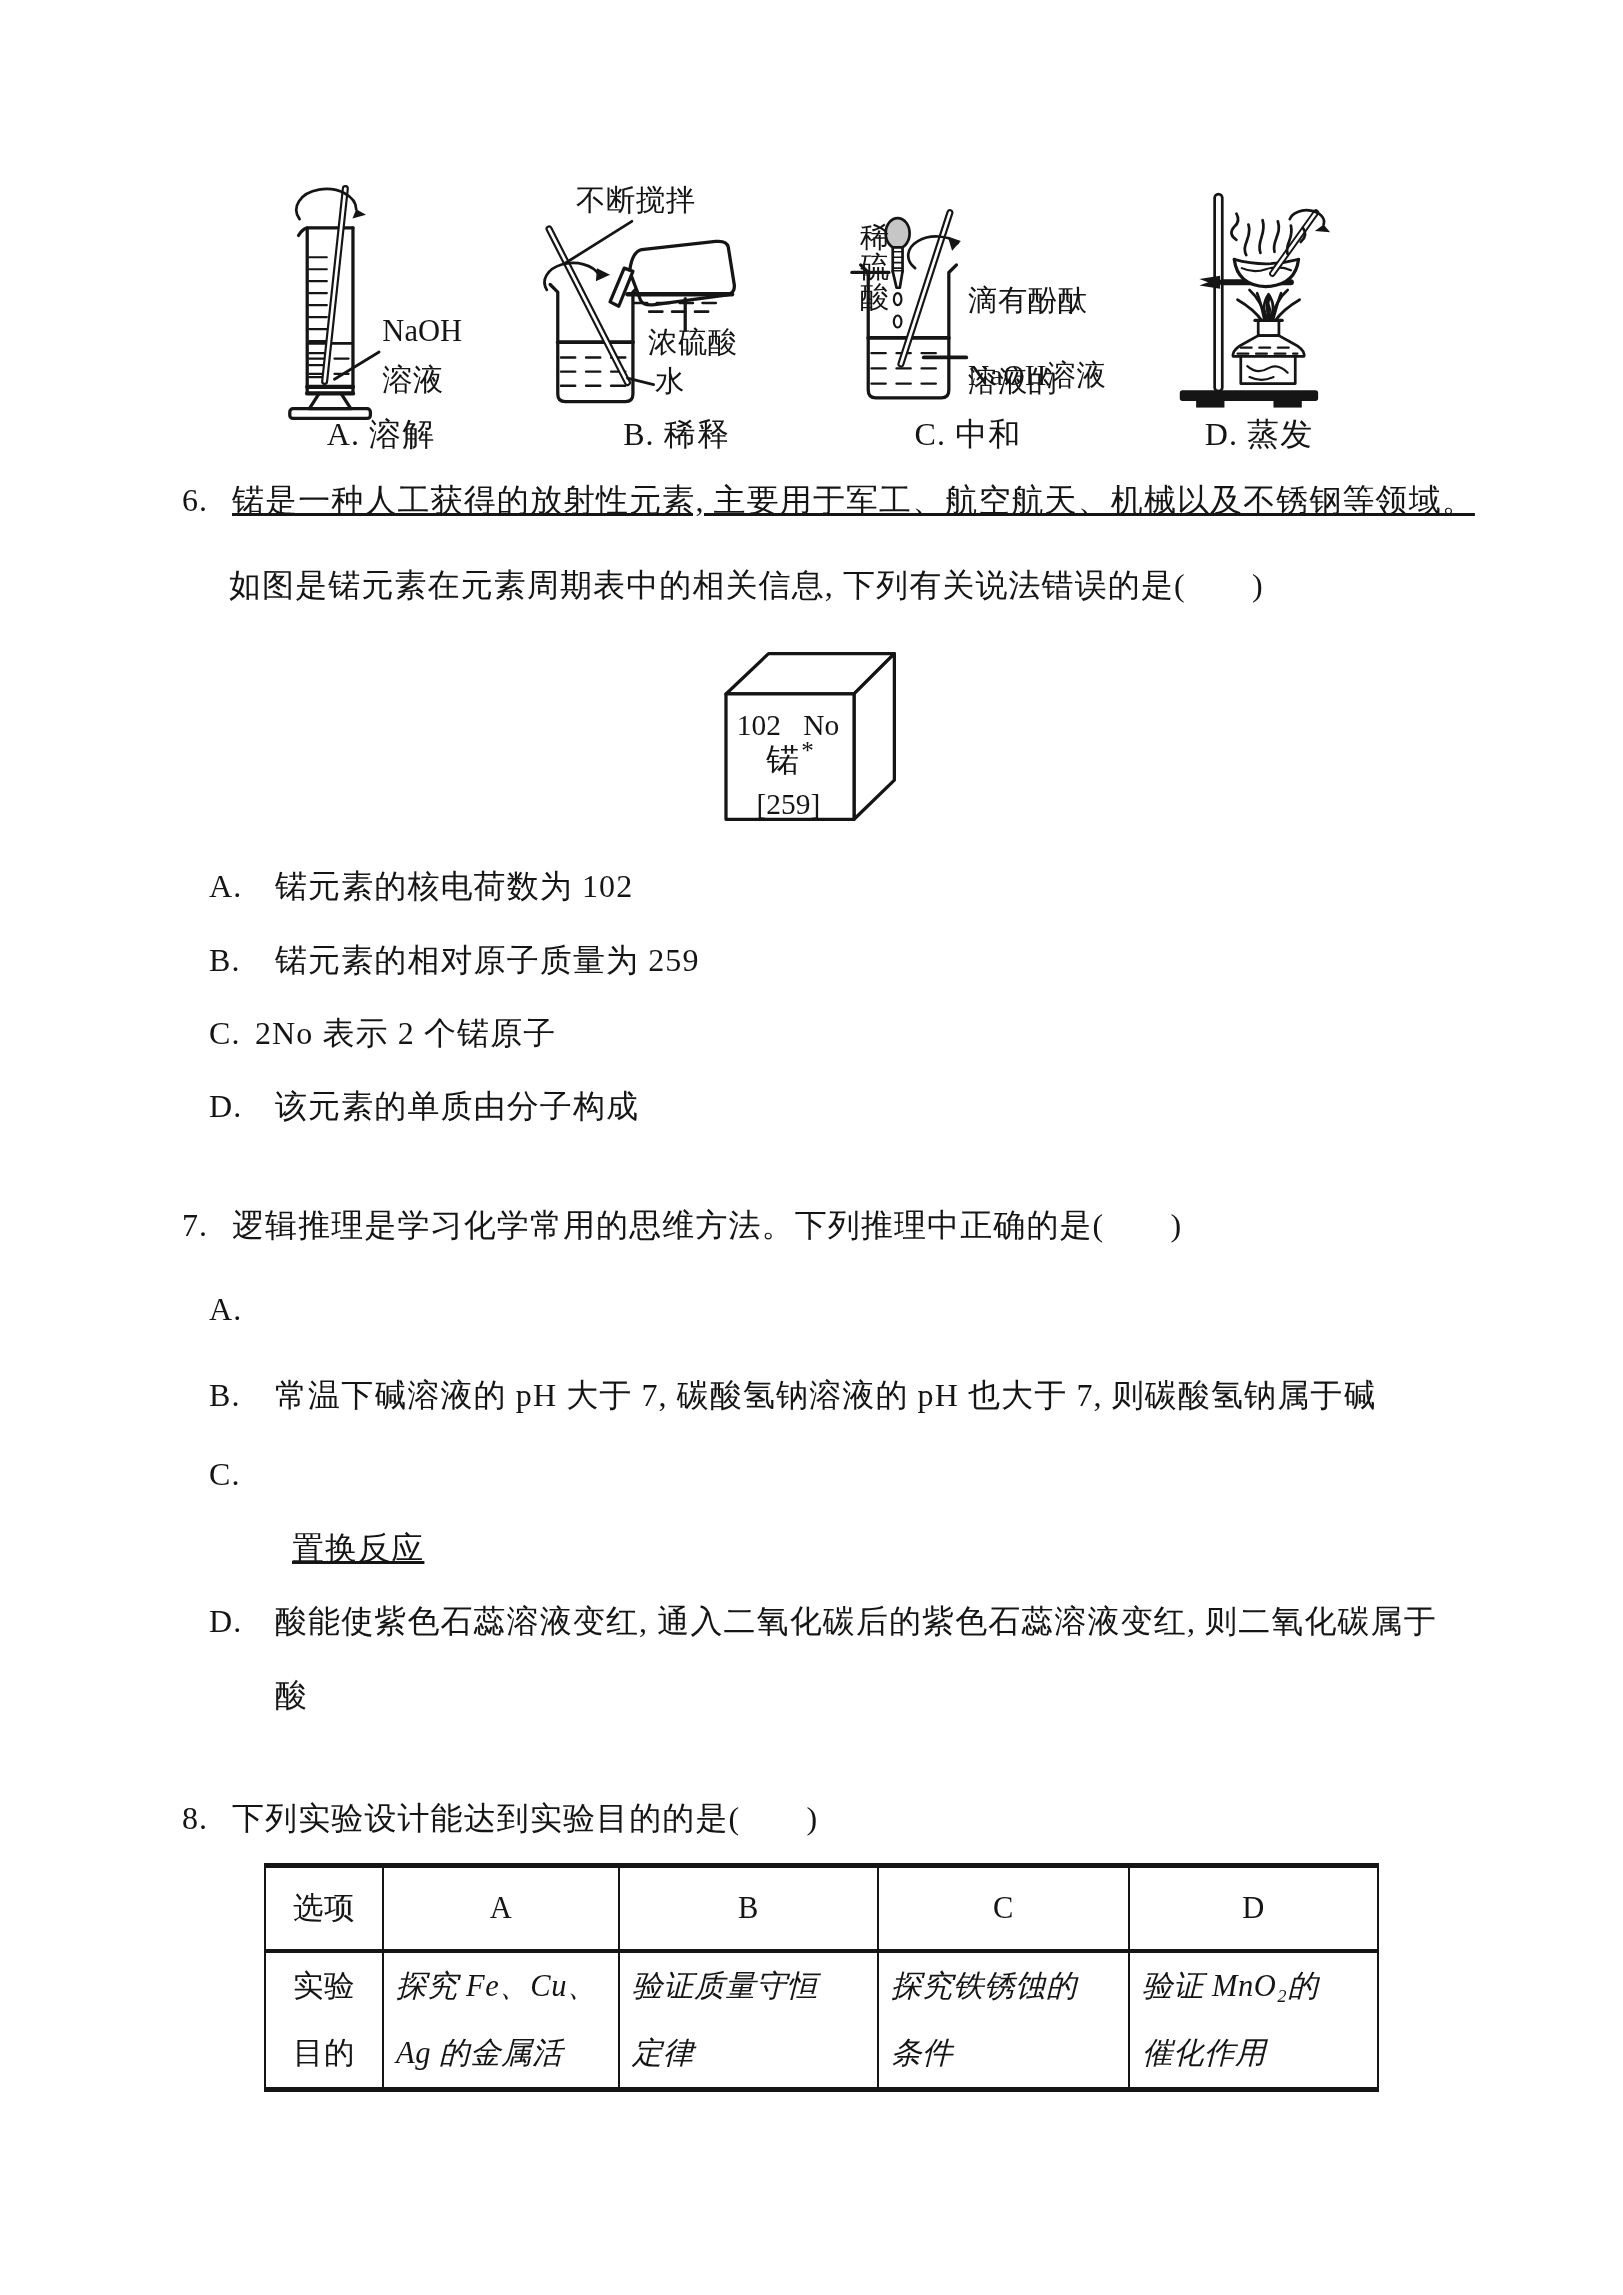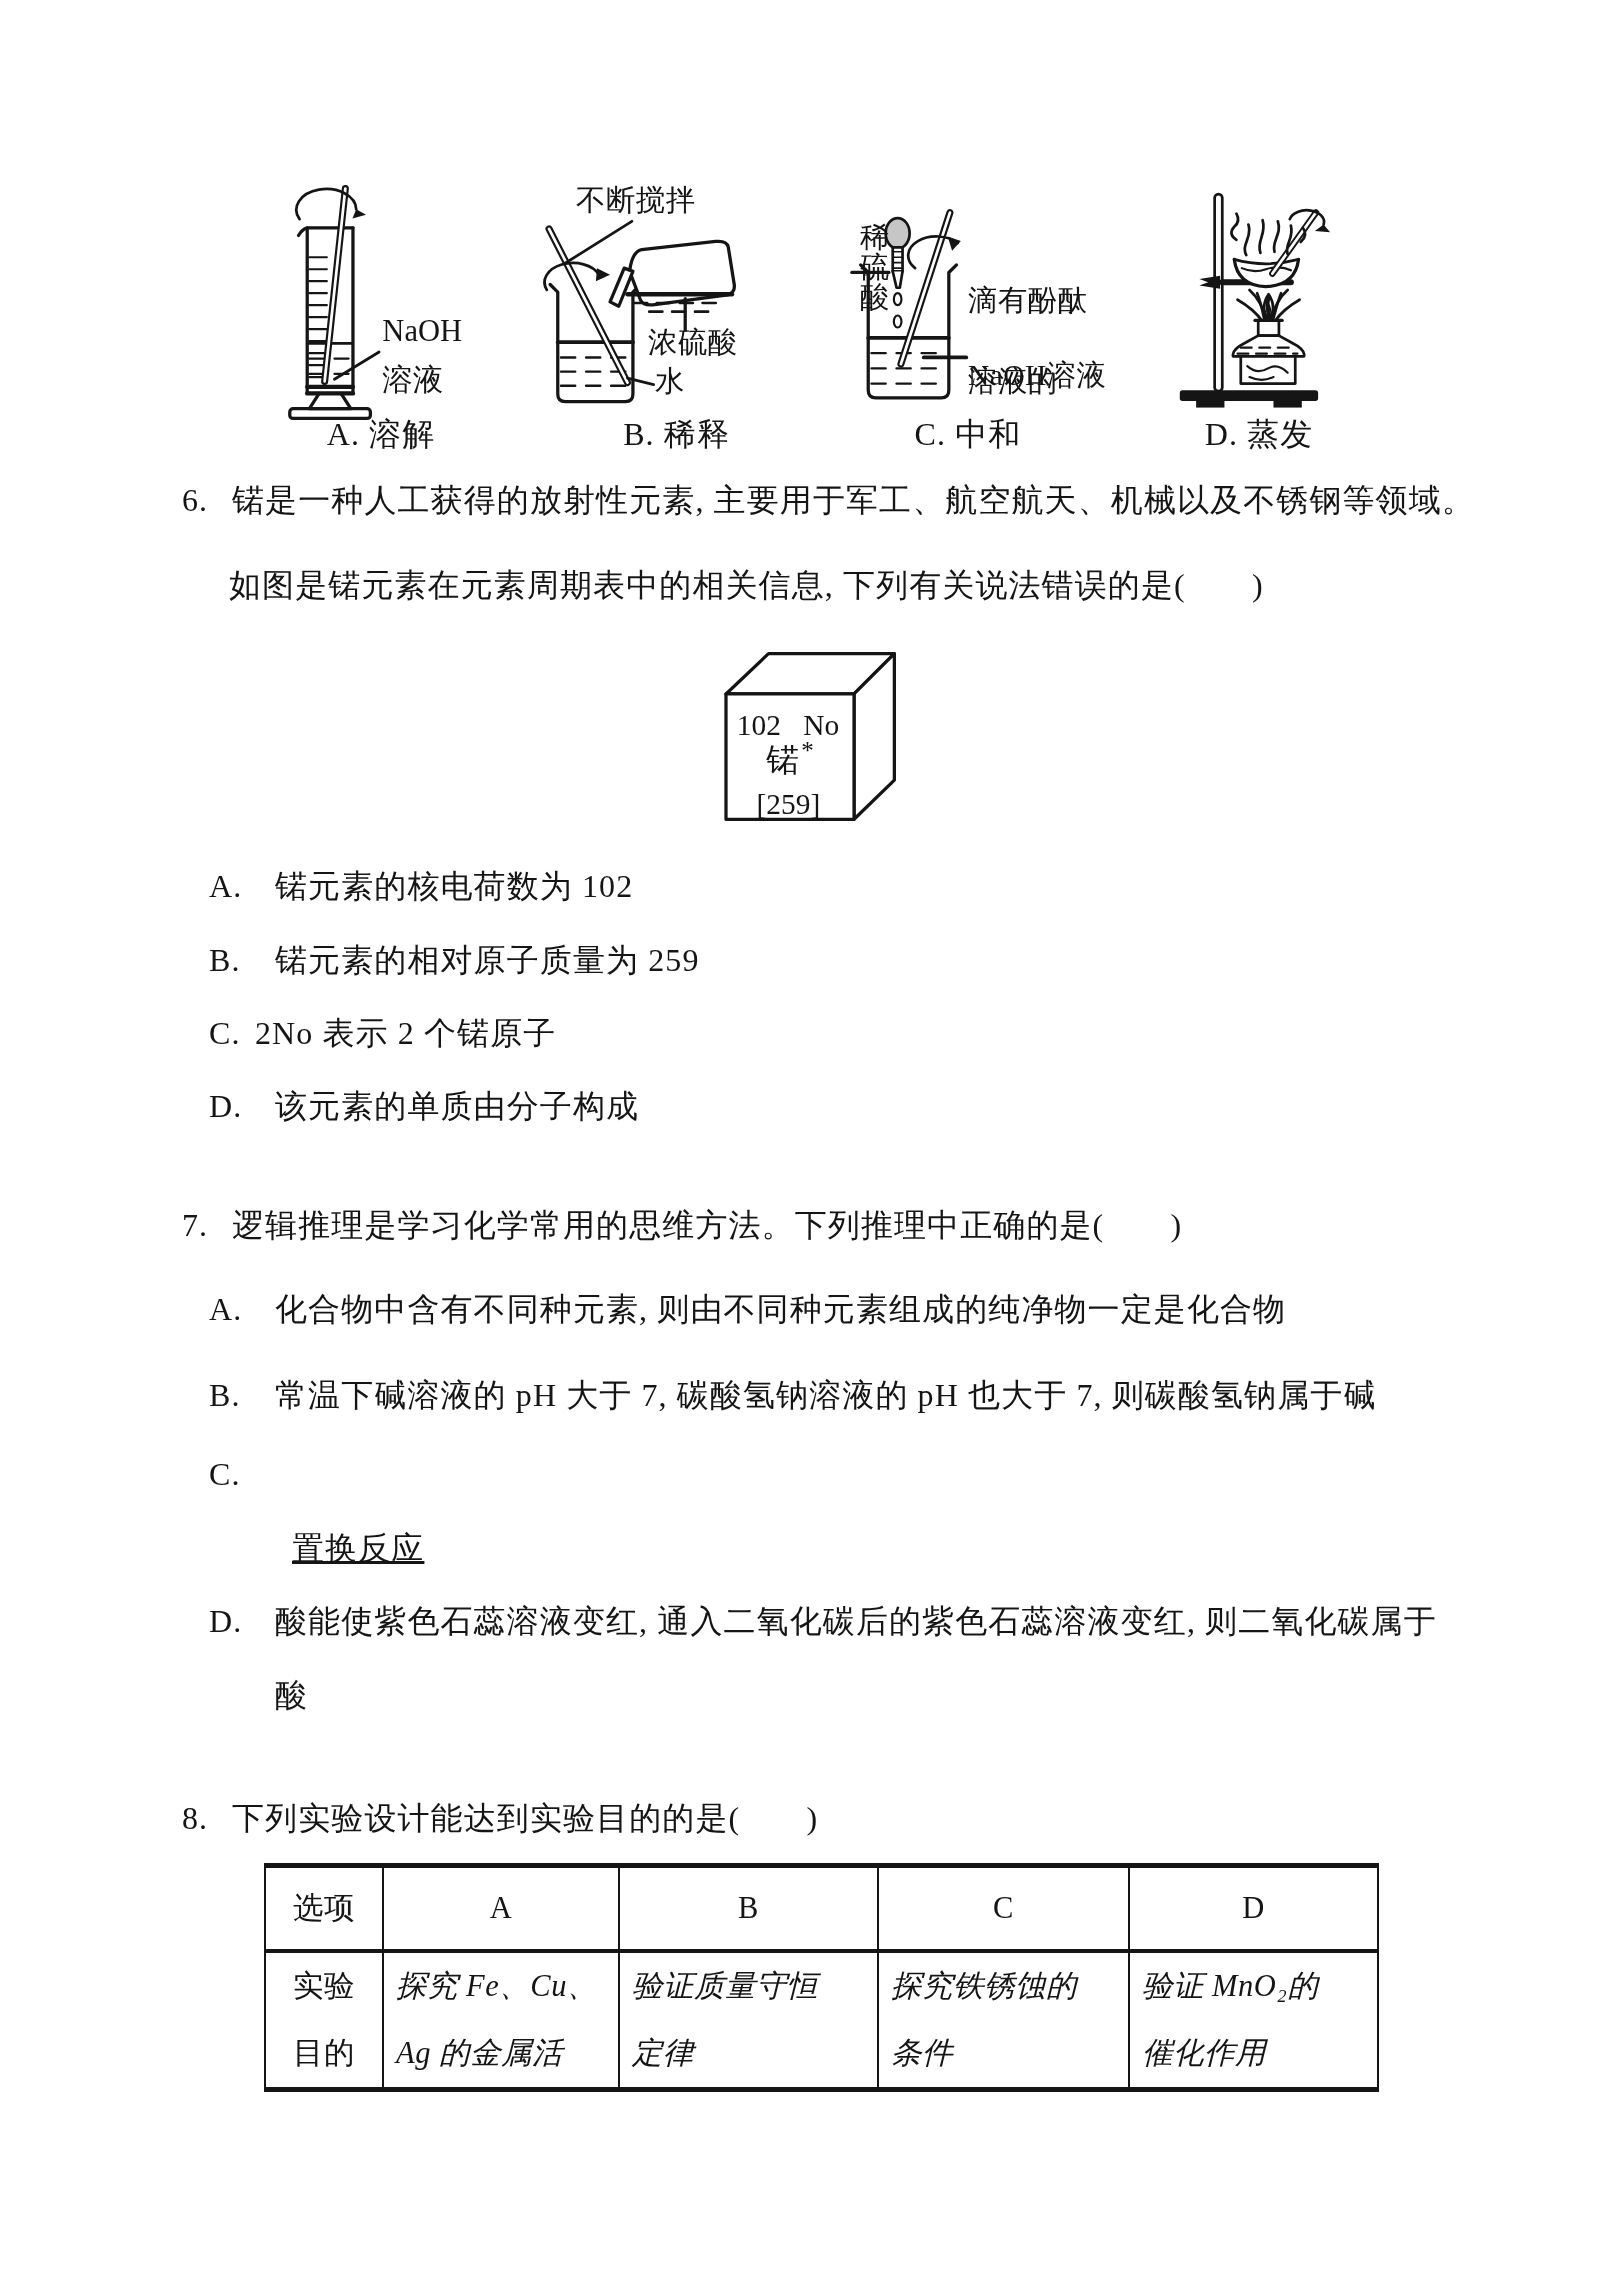--- a/index.html
+++ b/index.html
@@ -214,21 +214,21 @@
   <div class="figlabel" style="left:968px;top:285px;">滴有酚酞</div>
   <div class="figlabel" style="left:968px;top:320px;margin-top:46px;">溶液的</div>
   <div class="figlabel" style="left:968px;top:360px;">NaOH溶液</div>
 
   <div class="caption" style="left:294px;">A. 溶解</div>
   <div class="caption" style="left:556px;text-align:right;">B. 稀释</div>
   <div class="caption" style="left:881px;">C. 中和</div>
   <div class="caption" style="left:1172px;">D. 蒸发</div>
 
   <div class="txt qnum" style="left:182px;top:484px;">6.</div>
-  <div class="txt" style="left:232px;top:484px;">锘是一种人工获得的放射性元素, 主要用于军工、航空航天、机械以及不锈钢等领域。</div>
+  <div class="txt" style="left:232px;top:484px;text-decoration:underline;">锘是一种人工获得的放射性元素, 主要用于军工、航空航天、机械以及不锈钢等领域。</div>
   <div class="txt" style="left:229px;top:569px;">如图是锘元素在元素周期表中的相关信息, 下列有关说法错误的是(　　)</div>
 
   <svg style="left:714px;top:647px;" width="194" height="180" viewBox="1310 1186 356 330">
     <polygon class="stroke white" stroke-width="6" points="1332,1272 1410,1198 1641,1198 1567,1272"></polygon>
     <polygon class="stroke white" stroke-width="6" points="1567,1272 1641,1198 1641,1430 1567,1502"></polygon>
     <rect class="stroke white" stroke-width="6" x="1332" y="1272" width="235" height="230"></rect>
     <text x="1352" y="1348" font-size="54">102</text>
     <text x="1474" y="1348" font-size="54">No</text>
     <text x="1406" y="1414" font-size="60">锘</text>
     <text x="1470" y="1392" font-size="46">*</text>
@@ -241,21 +241,20 @@
   <div class="txt" style="left:275px;top:944px;">锘元素的相对原子质量为 259</div>
   <div class="txt optlabel" style="left:209px;top:1017px;">C.</div>
   <div class="txt" style="left:255px;top:1017px;">2No 表示 2 个锘原子</div>
   <div class="txt optlabel" style="left:209px;top:1090px;">D.</div>
   <div class="txt" style="left:275px;top:1090px;">该元素的单质由分子构成</div>
 
   <div class="txt qnum" style="left:182px;top:1209px;">7.</div>
   <div class="txt" style="left:232px;top:1209px;">逻辑推理是学习化学常用的思维方法。下列推理中正确的是(　　)</div>
 
   <div class="txt optlabel" style="left:209px;top:1293px;">A.</div>
-  <div class="txt" style="left:275px;top:1293px;">化合物中含有不同种元素, 则由不同种元素组成的纯净物一定是化合物</div>
   <div class="txt optlabel" style="left:209px;top:1379px;">B.</div>
   <div class="txt" style="left:275px;top:1379px;">常温下碱溶液的 pH 大于 7, 碳酸氢钠溶液的 pH 也大于 7, 则碳酸氢钠属于碱</div>
   <div class="txt optlabel" style="left:209px;top:1458px;">C.</div>
   <div class="txt" style="left:292px;top:1532px;text-decoration:underline;">置换反应</div>
   <div class="txt optlabel" style="left:209px;top:1605px;">D.</div>
   <div class="txt" style="left:275px;top:1605px;">酸能使紫色石蕊溶液变红, 通入二氧化碳后的紫色石蕊溶液变红, 则二氧化碳属于</div>
   <div class="txt" style="left:275px;top:1679px;">酸</div>
 
   <div class="txt qnum" style="left:182px;top:1802px;">8.</div>
   <div class="txt" style="left:232px;top:1802px;">下列实验设计能达到实验目的的是(　　)</div>

